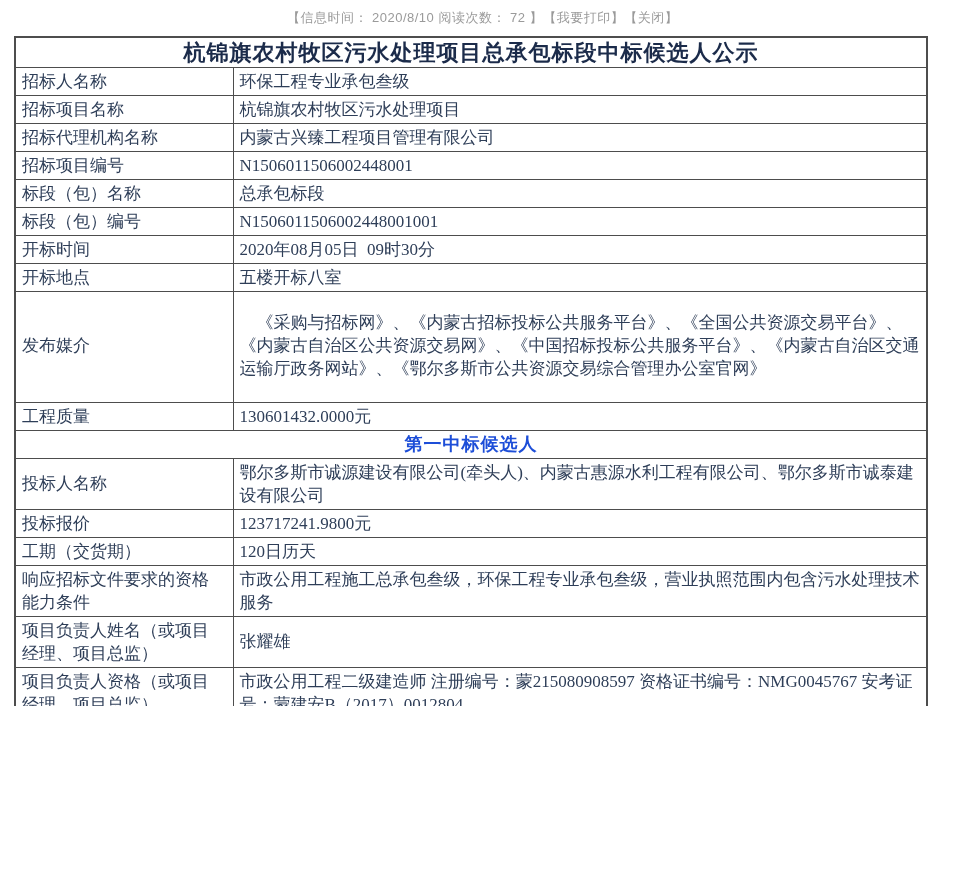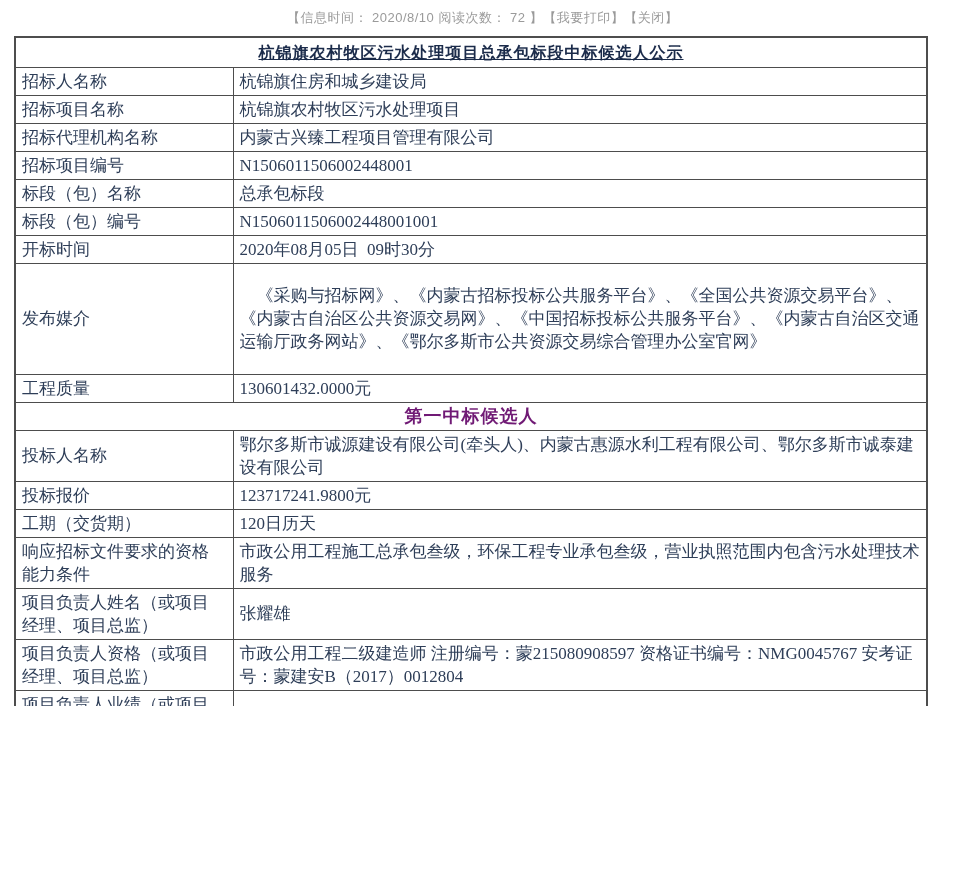--- a/index.html
+++ b/index.html
@@ -26,30 +26,30 @@
   table.doc td {
     border:1px solid #4d4d4d;
     padding:2px 6px;
     vertical-align:middle;
     line-height:23px;
     white-space:pre-wrap;
     word-break:break-all;
   }
   col.c1 { width:218px; }
   .title-row td {
-    height:30px; text-align:center; font-weight:bold; font-size:16px;
-    color:#1b2b4a; white-space:normal; letter-spacing:1px;text-decoration:underline;
+    height:30px; text-align:center; font-weight:bold; font-size:22px;
+    color:#1b2b4a; white-space:normal; letter-spacing:1px;
   }
   .section-row td {
     height:24px; text-align:center; font-weight:bold; font-size:18px;
-    color:#701a75; letter-spacing:1px;
+    color:#1d4ed8; letter-spacing:1px;
   }
   tr.s td { height:25px; }
   tr.d td { height:45px; }
-  tr.m td { height:111px; }
+  tr.m td { height:111px;font-family:Liberation Mono, monospace; }
   td.lbl { padding-left:5px; }
   td.val { padding-left:8px; }
   td.val.indent { text-indent:1em; }
   td.vtop { vertical-align:top;margin-left:44px; }
   
   .watermark {
     position:absolute; left:746px; top:828px; z-index:5;
     display:flex; align-items:center; gap:4px;
   }
   .watermark .wm-text {
@@ -72,21 +72,21 @@
     <colgroup>
         <col class="c1">
         <col class="c2">
       </colgroup>
     <tbody>
       <tr class="title-row">
         <td colspan="2">杭锦旗农村牧区污水处理项目总承包标段中标候选人公示</td>
       </tr>
       <tr class="s">
         <td class="lbl">招标人名称</td>
-        <td class="val">杭锦旗住房和城乡建设局</td>
+        <td class="val">环保工程专业承包叁级</td>
       </tr>
       <tr class="s">
         <td class="lbl">招标项目名称</td>
         <td class="val">杭锦旗农村牧区污水处理项目</td>
       </tr>
       <tr class="s">
         <td class="lbl">招标代理机构名称</td>
         <td class="val">内蒙古兴臻工程项目管理有限公司</td>
       </tr>
       <tr class="s">
@@ -97,20 +97,24 @@
         <td class="lbl">标段（包）名称</td>
         <td class="val">总承包标段</td>
       </tr>
       <tr class="s">
         <td class="lbl">标段（包）编号</td>
         <td class="val">N1506011506002448001001</td>
       </tr>
       <tr class="s">
         <td class="lbl">开标时间</td>
         <td class="val">2020年08月05日  09时30分</td>
+      </tr>
+      <tr class="s">
+        <td class="lbl">开标地点</td>
+        <td class="val">五楼开标八室</td>
       </tr>
       <tr class="m">
         <td class="lbl">发布媒介</td>
         <td class="val indent">《采购与招标网》、《内蒙古招标投标公共服务平台》、《全国公共资源交易平台》、《内蒙古自治区公共资源交易网》、《中国招标投标公共服务平台》、《内蒙古自治区交通运输厅政务网站》、《鄂尔多斯市公共资源交易综合管理办公室官网》</td>
       </tr>
       <tr class="s">
         <td class="lbl">工程质量</td>
         <td class="val">130601432.0000元</td>
       </tr>
       <tr class="section-row">

